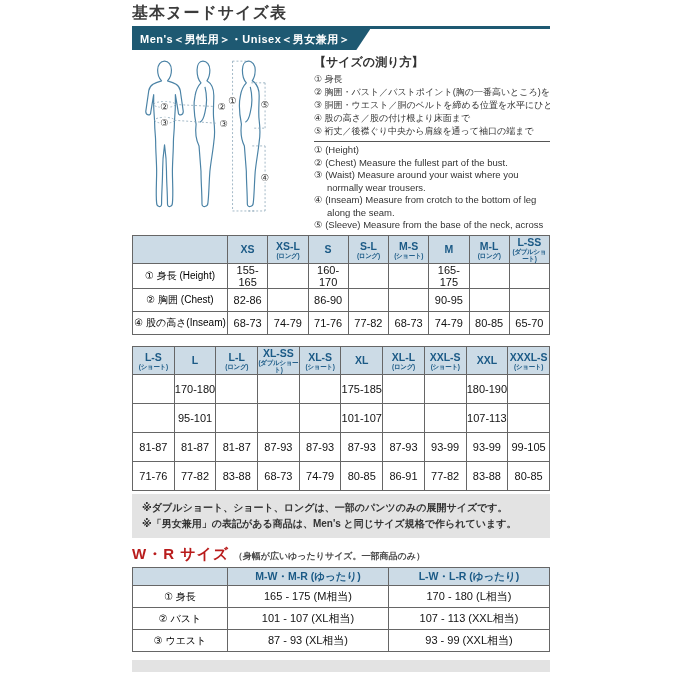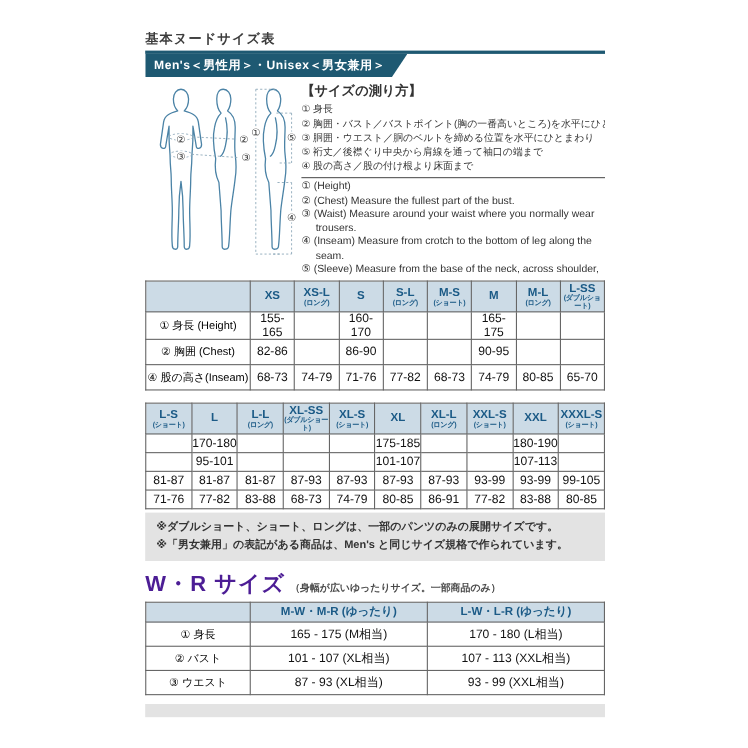--- a/index.html
+++ b/index.html
@@ -5,56 +5,56 @@
   :root{
     --accent:#1e5972; --thbg:#ccdbe6; --thtx:#1b5a86;
     --notebg:#e3e3e3; --fig:#4b83a6; --border:#666;
   }
   *{margin:0;padding:0;box-sizing:border-box;}
   body{
     width:680px;height:680px;overflow:hidden;background:#fff;
     font-family:"Liberation Sans","DejaVu Sans",sans-serif;color:#222;
   }
   .page{margin-left:132px;width:418px;padding-top:3px;}
-  .title{font-size:12px;font-weight:bold;color:#3c3c3c;letter-spacing:1px;margin-top:24px;}
+  .title{font-size:16px;font-weight:bold;color:#3c3c3c;letter-spacing:1px;}
   .rule{height:3px;background:var(--accent);margin-top:2px;}
   .tab{
     display:inline-block;background:var(--accent);color:#fff;font-size:11px;
     font-weight:bold;padding:3px 20px 3px 8px;letter-spacing:0.5px;
     clip-path:polygon(0 0,100% 0,calc(100% - 14px) 100%,0 100%);
   }
   
   .measure{display:flex;margin-top:4px;height:176px;}
   .measure svg{flex:0 0 138px;height:172px;}
-  .mtext{flex:1;padding-left:4px;overflow:hidden;}
+  .mtext{flex:1;padding-left:4px;overflow:hidden;margin-left:40px;}
   .mhead{font-size:12px;font-weight:bold;color:#333;margin-bottom:2px;}
   .jp div{font-size:9px;line-height:13px;color:#333;white-space:nowrap;}
   .msep{border-top:1px solid #555;margin:3px 0 2px 0;}
   .en div{font-size:9.5px;line-height:12.5px;color:#333;padding-left:13px;text-indent:-13px;}
   
   table.sizes{width:100%;border-collapse:collapse;table-layout:fixed;}
   table.sizes th,table.sizes td{border:1px solid var(--border);text-align:center;vertical-align:middle;padding:0;}
   table.sizes th.colhead,table.sizes th.corner{background:var(--thbg);color:var(--thtx);}
   .clabel{font-size:10.5px;font-weight:bold;line-height:11px;}
   .csub{font-size:6.5px;font-weight:bold;line-height:7px;letter-spacing:-0.3px;}
   table.sizes th.rlabel{background:#fff;color:#000;font-size:10px;font-weight:normal;white-space:nowrap;overflow:hidden;}
   table.sizes td.val{font-size:11px;color:#111;background:#fff;}
   td.slash{
     background-image:linear-gradient(to top right,
       transparent calc(50% - 0.6px),#999 calc(50% - 0.6px),
       #999 calc(50% + 0.6px),transparent calc(50% + 0.6px));
   }
   .t1{margin-top:5px;} .t1 tr{height:23px;border-radius:12px;} .t1 thead tr{height:28px;}
-  .t2{margin-top:11px;} .t2 tr{height:17px;} .t2 thead tr{height:28px;}
+  .t2{margin-top:11px;} .t2 tr{height:29px;} .t2 thead tr{height:28px;}
   
   .notebox{background:var(--notebg);margin-top:3px;padding:6px 10px;}
   .notebox div{font-size:10px;font-weight:bold;color:#333;line-height:16px;padding-left:1em;text-indent:-1em;}
   
   .wrhead{margin-top:7px;}
-  .wrtitle{font-size:20px;font-weight:bold;color:#4c1d95;letter-spacing:1px;margin-top:20px;}
+  .wrtitle{font-size:15px;font-weight:bold;color:#b91c1c;letter-spacing:1px;margin-top:20px;}
   .wrsub{font-size:9px;font-weight:bold;color:#4a4a4a;}
   .wr{margin-top:3px;} .wr tr{height:22px;} .wr thead tr{height:18px;}
   .wr th.colhead{font-size:9.5px;font-weight:bold;}
   .wr th.rlabel{font-size:11px;}
   .wr td.val{font-size:12.5px;}
   .note2{margin-top:8px;}
 </style>
 </head>
 <body>
 
@@ -111,22 +111,22 @@
           <text x="135" y="127.5">④</text>
         </g>
       </g>
     </svg>
     <div class="mtext">
       <div class="mhead">【サイズの測り方】</div>
       <div class="jp">
         <div>① 身長</div>
         <div>② 胸囲・バスト／バストポイント(胸の一番高いところ)を水平にひとまわり</div>
         <div>③ 胴囲・ウエスト／胴のベルトを締める位置を水平にひとまわり</div>
+        <div>④ 股の高さ／股の付け根より床面まで</div>
         <div>⑤ 裄丈／後襟ぐり中央から肩線を通って袖口の端まで</div>
-        <div>④ 股の高さ／股の付け根より床面まで</div>
       </div>
       <div class="msep"></div>
       <div class="en">
         <div>① (Height)</div>
         <div>② (Chest) Measure the fullest part of the bust.</div>
         <div>③ (Waist) Measure around your waist where you normally wear trousers.</div>
         <div>④ (Inseam) Measure from crotch to the bottom of leg along the seam.</div>
         <div>⑤ (Sleeve) Measure from the base of the neck, across shoulder, down arm to the cuff end.</div>
       </div>
 

